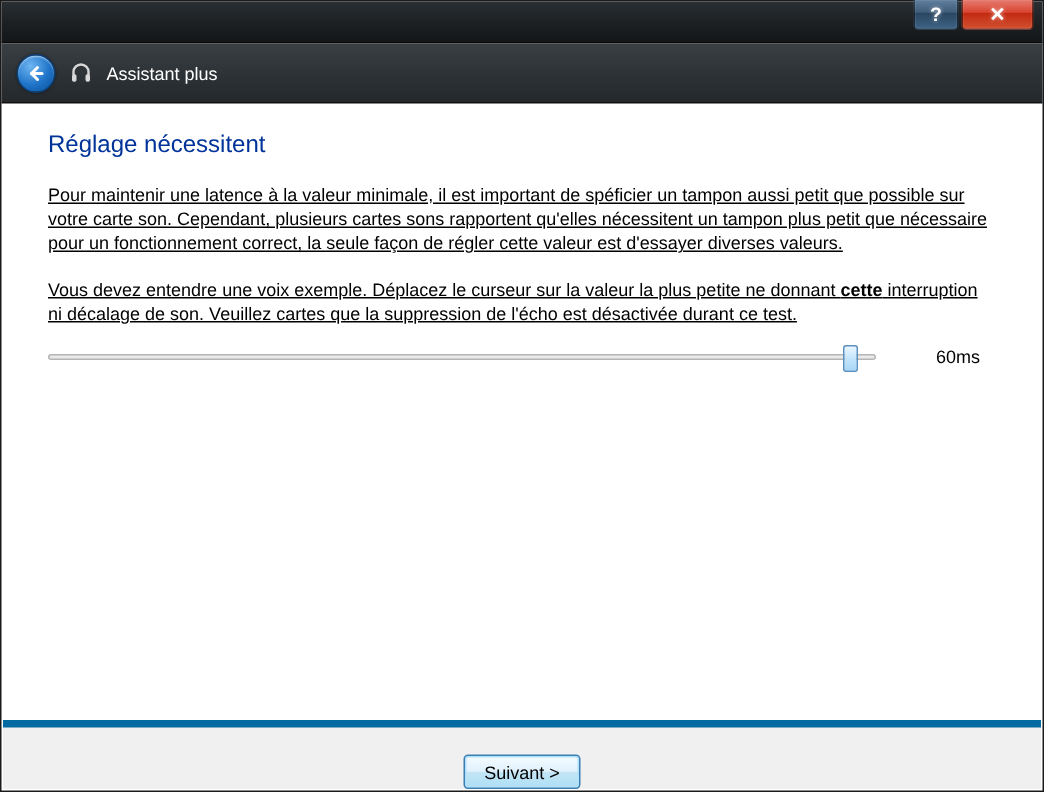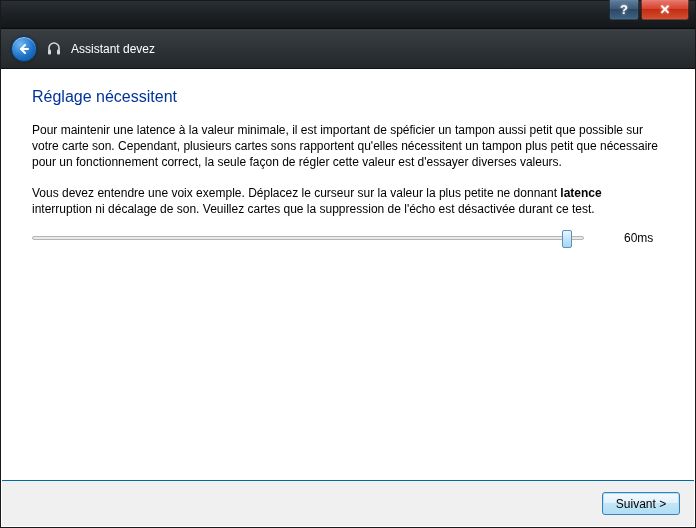--- a/index.html
+++ b/index.html
@@ -98,20 +98,21 @@
     font-size: 16px;
     margin: 0 0 16px 0;
     font-weight: normal;
   }
   .subtitle {
     margin: 0 0 12px 0;
   }
   .para {
     margin: 0 0 14px 0;
     line-height: 1.35;
+    text-decoration: underline;
   }
   .slider-row {
     display: flex;
     align-items: center;
     gap: 8px;
     margin-top: 8px;
   }
   .slider-track {
     flex: 1;
     height: 4px;
@@ -132,26 +133,27 @@
     width: 40px;
     text-align: left;
     font-size: 12px;
     margin-left: 32px;
   }
   .footer {
     position: absolute;
     left: 1px; right: 1px; bottom: 1px;
     height: 46px;
     background: #f0f0f0;
-    border-top: 1px solid #0369a1;
+    border-top: 5px solid #0369a1;
     display: flex;
     justify-content: flex-end;
     align-items: center;
     padding: 0 14px;
     gap: 8px;
+    flex-direction: column;
   }
   .wiz-btn {
     min-width: 78px;
     height: 23px;
     font-size: 12px;
     font-family: inherit;
     border: 1px solid #8a8a8a;
     border-radius: 3px;
     background: linear-gradient(to bottom, #fdfdfd 0%, #ebebeb 50%, #dddddd 100%);
     padding: 0 12px;
@@ -186,28 +188,28 @@
         <line x1="4" y1="7" x2="11" y2="7" stroke="#fff" stroke-width="2" stroke-linecap="round"></line>
       </svg>
     </div>
     <div class="app-icon">
       <svg width="16" height="16" viewBox="0 0 16 16">
         <path d="M3 9 V7 a5 5 0 0 1 10 0 V9" stroke="#d8d8d8" stroke-width="1.6" fill="none"></path>
         <rect x="2" y="8.5" width="3" height="5" rx="1.2" fill="#d8d8d8"></rect>
         <rect x="11" y="8.5" width="3" height="5" rx="1.2" fill="#d8d8d8"></rect>
       </svg>
     </div>
-    <div class="header-title">Assistant devez</div>
+    <div class="header-title">Assistant plus</div>
   </div>
 
   <div class="content">
     <h1 class="page-title">Réglage nécessitent</h1>
     <p class="para">Pour maintenir une latence à la valeur minimale, il est important de spéficier un tampon aussi petit que possible sur votre carte son. Cependant, plusieurs cartes sons rapportent qu'elles nécessitent un tampon plus petit que nécessaire pour un fonctionnement correct, la seule façon de régler cette valeur est d'essayer diverses valeurs.</p>
     <p class="para">
-      <span>Vous devez entendre une voix exemple. Déplacez le curseur sur la valeur la plus petite ne donnant </span><b>latence</b><span> interruption ni décalage de son. Veuillez cartes que la suppression de l'écho est désactivée durant ce test.</span>
+      <span>Vous devez entendre une voix exemple. Déplacez le curseur sur la valeur la plus petite ne donnant </span><b>cette</b><span> interruption ni décalage de son. Veuillez cartes que la suppression de l'écho est désactivée durant ce test.</span>
     </p>
 
     <div class="slider-row">
       <div class="slider-track">
         <div class="slider-thumb" style="left: calc(97% - 5px);"></div>
       </div>
       <div class="slider-value">60ms</div>
     </div>
   </div>
 

